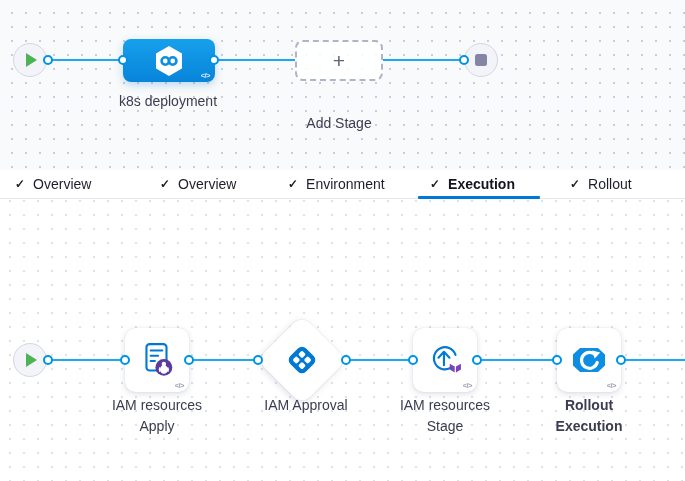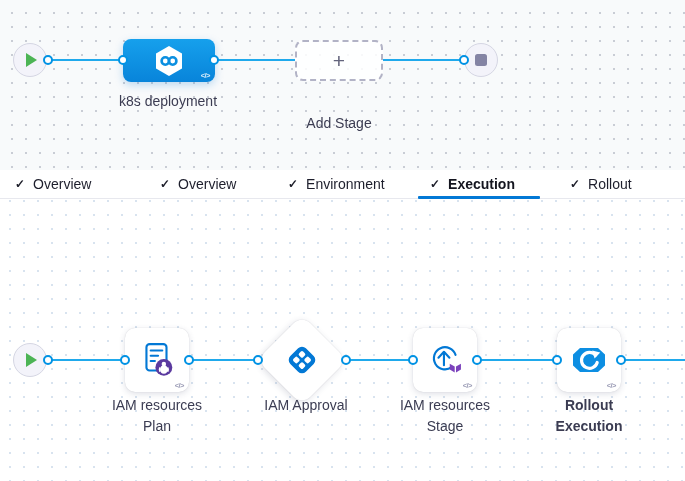--- a/index.html
+++ b/index.html
@@ -222,21 +222,21 @@
       <svg width="40" height="40" viewBox="0 0 40 40">
         <polygon points="11,8 29,8 36,14.5 36,25.5 29,32 11,32 4,25.5 4,14.5" fill="#0d8ee2"></polygon>
         <path d="M 26.5 15 A 8 8 0 1 0 28.2 22.5" stroke="#ffffff" stroke-width="3.2" fill="none" stroke-linecap="round"></path>
         <polygon points="23.2,10.5 31.2,12.6 25.6,18.4" fill="#ffffff"></polygon>
       </svg>
       <span class="code-badge">&lt;/&gt;</span>
     </div>
 
     <div class="node-label" style="left:87px;top:196px;width:140px;">
       <div>IAM resources</div>
-      <div>Plan</div>
+      <div>Apply</div>
     </div>
     <div class="node-label" style="left:236px;top:196px;width:140px;">
       <div>IAM Approval</div>
       <div></div>
     </div>
     <div class="node-label" style="left:375px;top:196px;width:140px;">
       <div>IAM resources</div>
       <div>Stage</div>
     </div>
     <div class="node-label" style="left:519px;top:196px;width:140px;font-weight:bold;">

